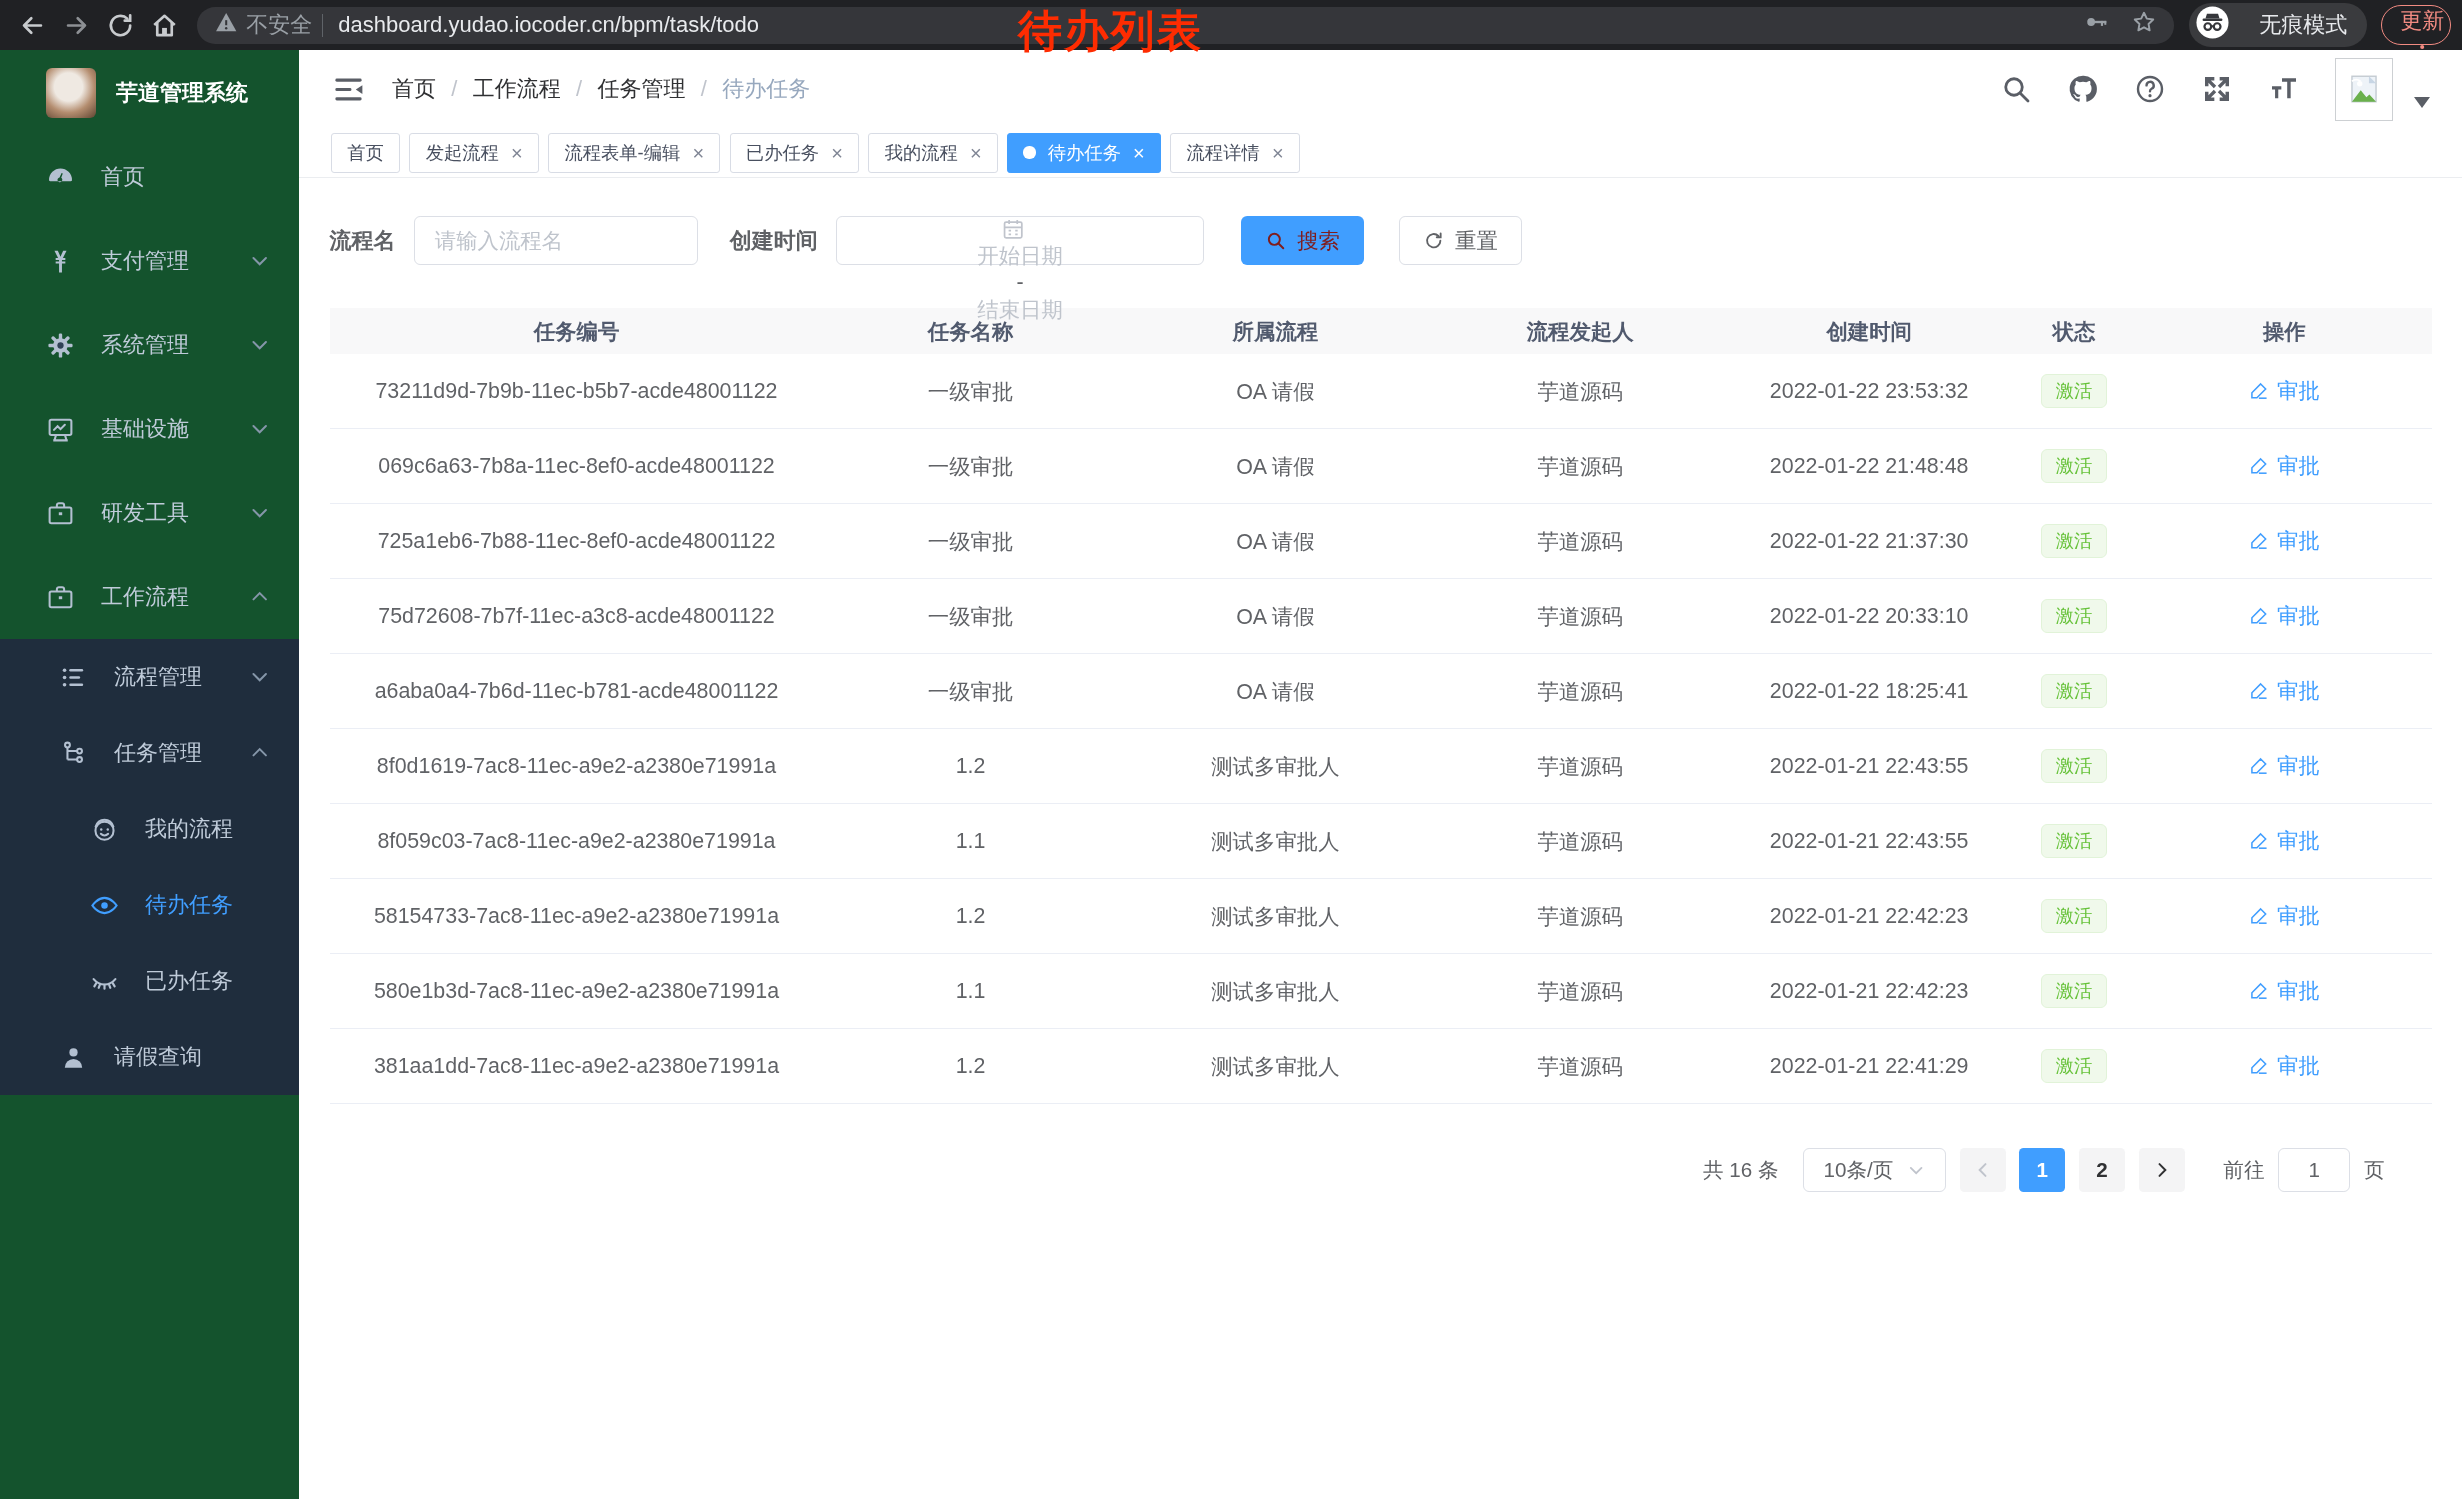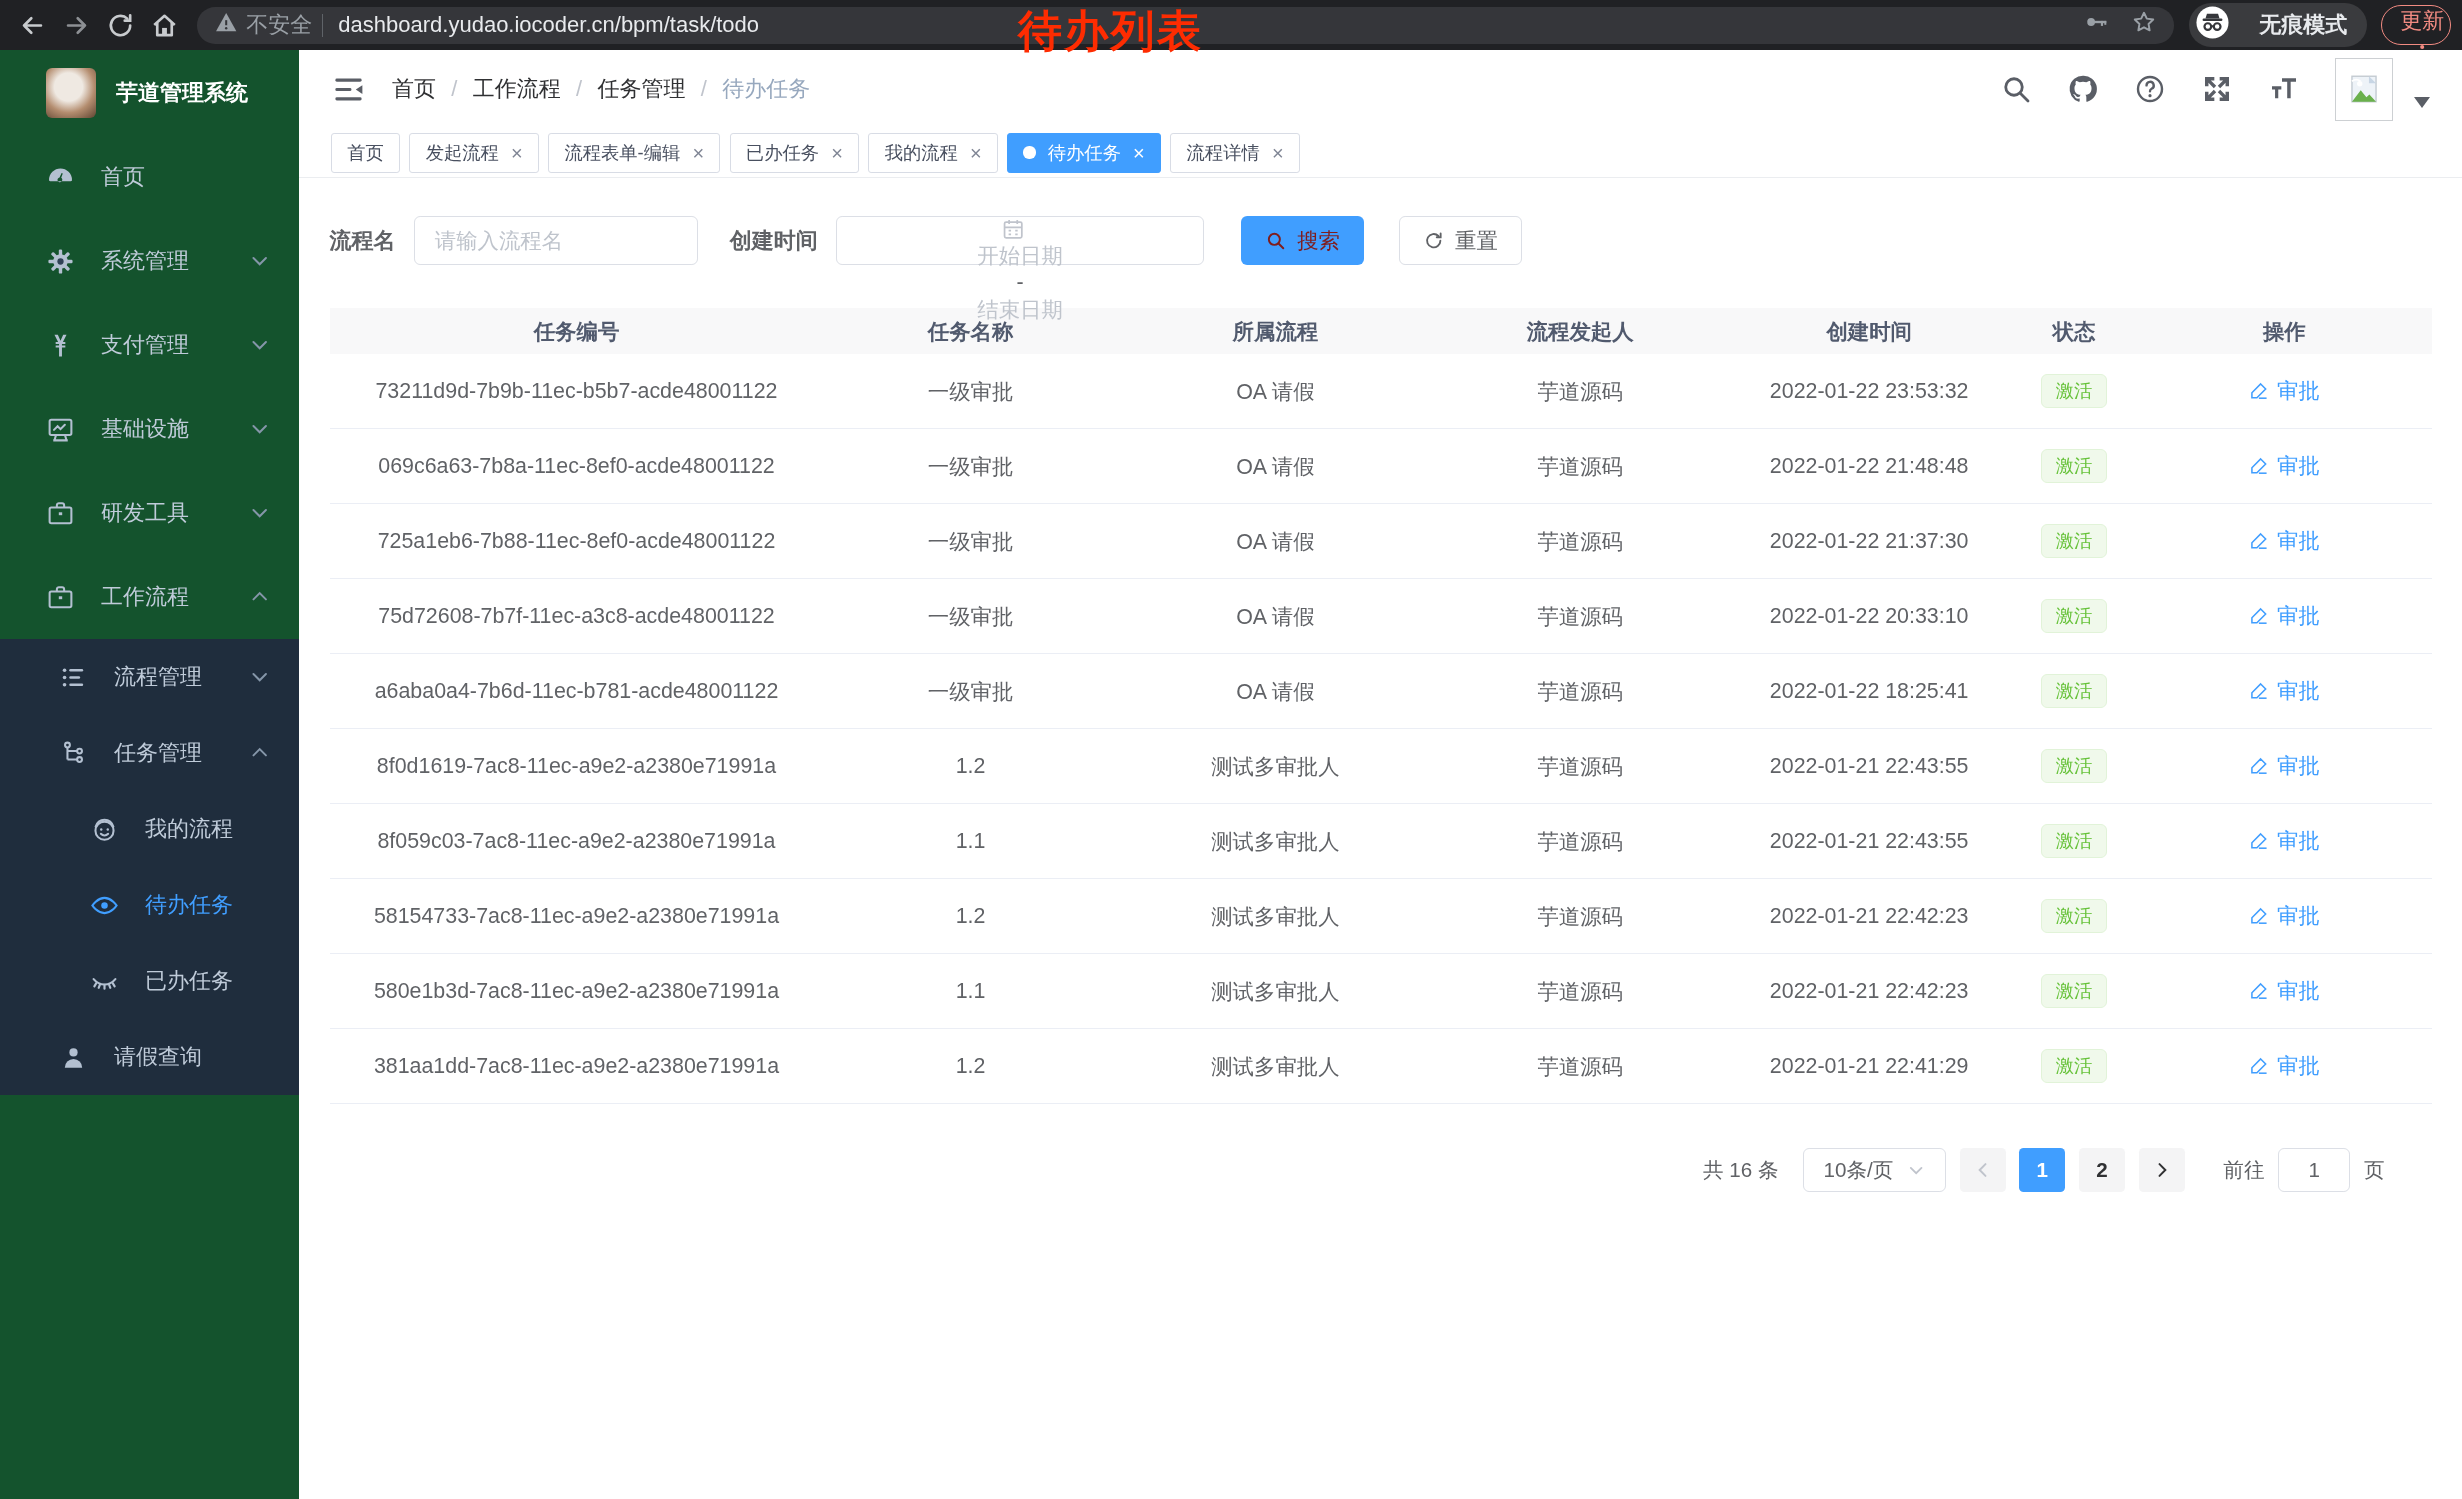--- a/index.html
+++ b/index.html
@@ -12,21 +12,21 @@
   .navic { width:44px; height:44px; display:flex; align-items:center; justify-content:center; color:#c8cbce; flex-shrink:0; cursor:pointer; }
   .navic svg { width:29px; height:29px; }
   .omnibox { flex:1; height:37px; background:#35363a; border-radius:18.3px; margin:0 10.7px; display:flex; align-items:center; padding:0 17px; font-size:22px; color:#9aa0a6; min-width:0; }
   .omnibox .ic svg { width:24.4px; height:24.4px; }
   .sec-label { margin:0 9.2px 0 7.6px; }
   .omni-div { width:1.5px; height:23px; background:#5f6368; margin-right:15.3px; }
   .url-text { color:#e8eaed; white-space:nowrap; }
   .omni-spacer { flex:1; }
   .omni-right { display:flex; align-items:center; gap:21.4px; color:#9aa0a6; }
   .omni-right .ic svg { width:26px; height:26px; }
-  .incog { height:44px; background:#3a3b3e; border-radius:22px; display:flex; align-items:center; gap:29px; padding:0 20px 0 6.1px; color:#e8eaed; font-size:22px; font-weight:700; margin:0 13.7px 0 4.6px; flex-shrink:0; }
+  .incog { height:44px; background:#3a3b3e; border-radius:22px; display:flex; align-items:center; gap:29px; padding:0 20px 0 6.1px; color:#e8eaed; font-size:22px; font-weight:400; margin:0 13.7px 0 4.6px; flex-shrink:0; }
   .incog .ic svg { width:35px; height:35px; }
   .update-pill { height:40px; border:1.5px solid #f28b82; border-radius:20.6px; display:flex; align-items:center; gap:6.1px; padding:0 6.1px 0 18.3px; color:#f28b82; font-size:22px; cursor:pointer; flex-shrink:0;flex-direction:column; }
   .update-pill .ic svg { width:24.4px; height:24.4px; }
 
   
   .annotation { position:absolute; left:1018px; top:1.5px; z-index:60; font-size:44px; font-weight:700; color:#fe2c01; letter-spacing:2.3px; }
 
   
   .app { display:flex; height:1449px; }
   .sidebar { width:299px; background:#14532d; flex-shrink:0; color:#bfcbd9; }
@@ -211,44 +211,44 @@
             <span class="mi">
               <svg viewBox="0 0 24 24" fill="currentColor">
                 <path d="M12 4.5A9.5 9.5 0 0 0 2.5 14c0 .6.4 1 1 1h17c.6 0 1-.4 1-1A9.5 9.5 0 0 0 12 4.5zm1.9 4.1-1.3 3.6a2 2 0 1 1-1.4-.3l1.7-3.7z"></path>
               </svg>
             </span>
             <span class="lbl">首页</span>
           </div>
           <div class="menu-item">
             <span class="mi">
               <svg viewBox="0 0 24 24" fill="currentColor">
+                <path d="M7 3h2.8l2.2 5 2.2-5H17l-3 6.2H16v1.6h-2.8V12H16v1.6h-2.8V21h-2.4v-7.4H8V12h2.8v-1.2H8V9.2h2z"></path>
+              </svg>
+            </span>
+            <span class="lbl">支付管理</span>
+            <span class="chev">
+              <svg viewBox="0 0 24 24" fill="none" stroke="currentColor" stroke-width="2.2" stroke-linecap="round">
+                <path d="M5 9l7 7 7-7"></path>
+              </svg>
+            </span>
+          </div>
+          <div class="menu-item">
+            <span class="mi">
+              <svg viewBox="0 0 24 24" fill="currentColor">
                 <g>
                   <rect x="10.6" y="2" width="2.8" height="20" rx="1"></rect>
                   <rect x="10.6" y="2" width="2.8" height="20" rx="1" transform="rotate(45 12 12)"></rect>
                   <rect x="10.6" y="2" width="2.8" height="20" rx="1" transform="rotate(90 12 12)"></rect>
                   <rect x="10.6" y="2" width="2.8" height="20" rx="1" transform="rotate(135 12 12)"></rect>
                   <circle cx="12" cy="12" r="6"></circle>
                   <circle cx="12" cy="12" r="2.6" fill="#304156"></circle>
                 </g>
               </svg>
             </span>
             <span class="lbl">系统管理</span>
-            <span class="chev">
-              <svg viewBox="0 0 24 24" fill="none" stroke="currentColor" stroke-width="2.2" stroke-linecap="round">
-                <path d="M5 9l7 7 7-7"></path>
-              </svg>
-            </span>
-          </div>
-          <div class="menu-item">
-            <span class="mi">
-              <svg viewBox="0 0 24 24" fill="currentColor">
-                <path d="M7 3h2.8l2.2 5 2.2-5H17l-3 6.2H16v1.6h-2.8V12H16v1.6h-2.8V21h-2.4v-7.4H8V12h2.8v-1.2H8V9.2h2z"></path>
-              </svg>
-            </span>
-            <span class="lbl">支付管理</span>
             <span class="chev">
               <svg viewBox="0 0 24 24" fill="none" stroke="currentColor" stroke-width="2.2" stroke-linecap="round">
                 <path d="M5 9l7 7 7-7"></path>
               </svg>
             </span>
           </div>
           <div class="menu-item">
             <span class="mi">
               <svg viewBox="0 0 24 24" fill="none" stroke="currentColor" stroke-width="1.7">
                 <rect x="3" y="4" width="18" height="12.6" rx="1.4"></rect>

